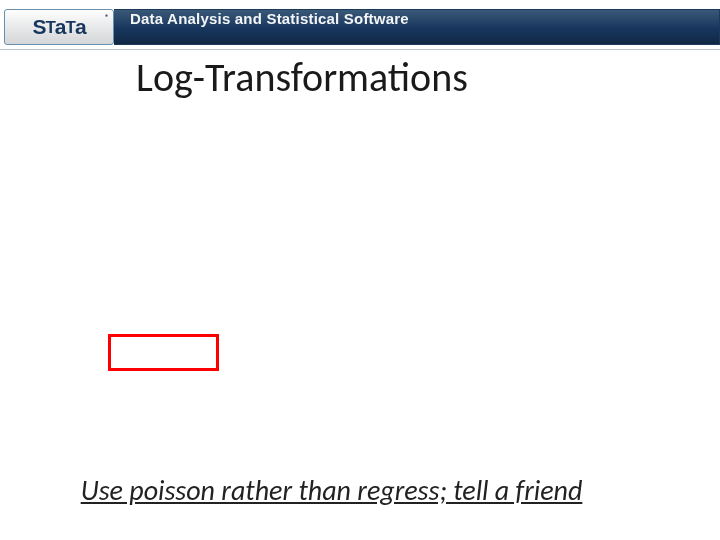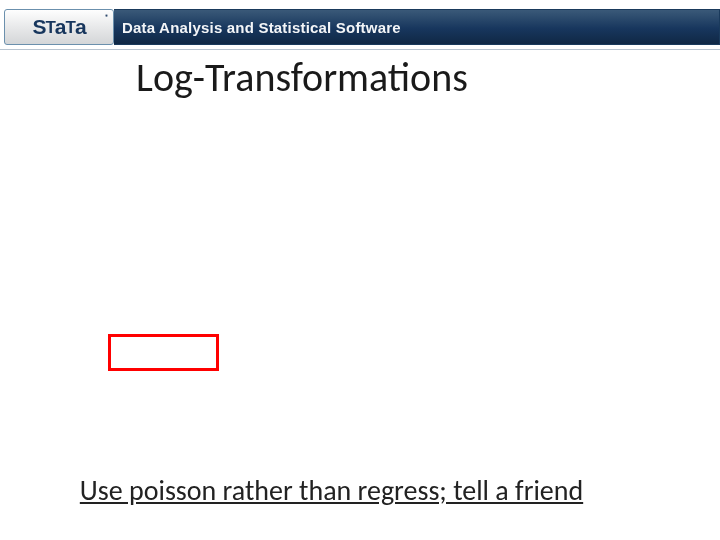--- a/index.html
+++ b/index.html
@@ -36,22 +36,22 @@
     top: 2px; right: 4px;
     font-size: 8px;
     color: #17365d;
     font-weight: bold;
   }
   .header-strip {
     flex: 1;
     background: linear-gradient(to bottom, #3a5978 0%, #17365d 55%, #102845 100%);
     border: 1px solid #1a3a5c;
     border-left: none;
-    display: flex; align-items: center;
-    padding-left: 8px;
+    display: flex; align-items: flex-start;
+    padding-left: 16px;
   }
   .header-strip span {
     color: #f3f5f7;
     font-size: 15px;
     font-family: Arial, sans-serif;
     font-weight: 600;
     letter-spacing: 0.2px;
   }
   .under-rule {
     position: absolute;
@@ -74,20 +74,21 @@
     left: 108px; top: 334px;
     width: 111px; height: 37px;
     border: 3px solid #ff0000;
     background: transparent;
   }
 
   .footer-link {
     position: absolute;
     bottom: 32px; left: 0; width: 663px;
     text-align: center;
+    font-style: italic;
   }
   .footer-link a {
     font-size: 28px;
     color: #222;
     font-family: Calibri, Arial, sans-serif;
     text-decoration: underline;
   }
 </style>
 </head>
 <body>

